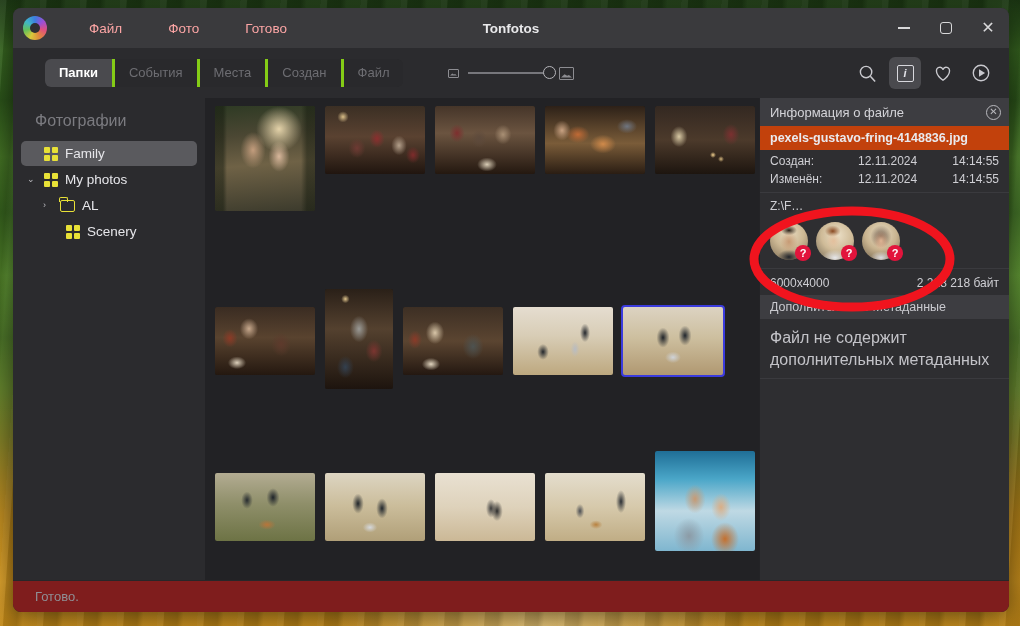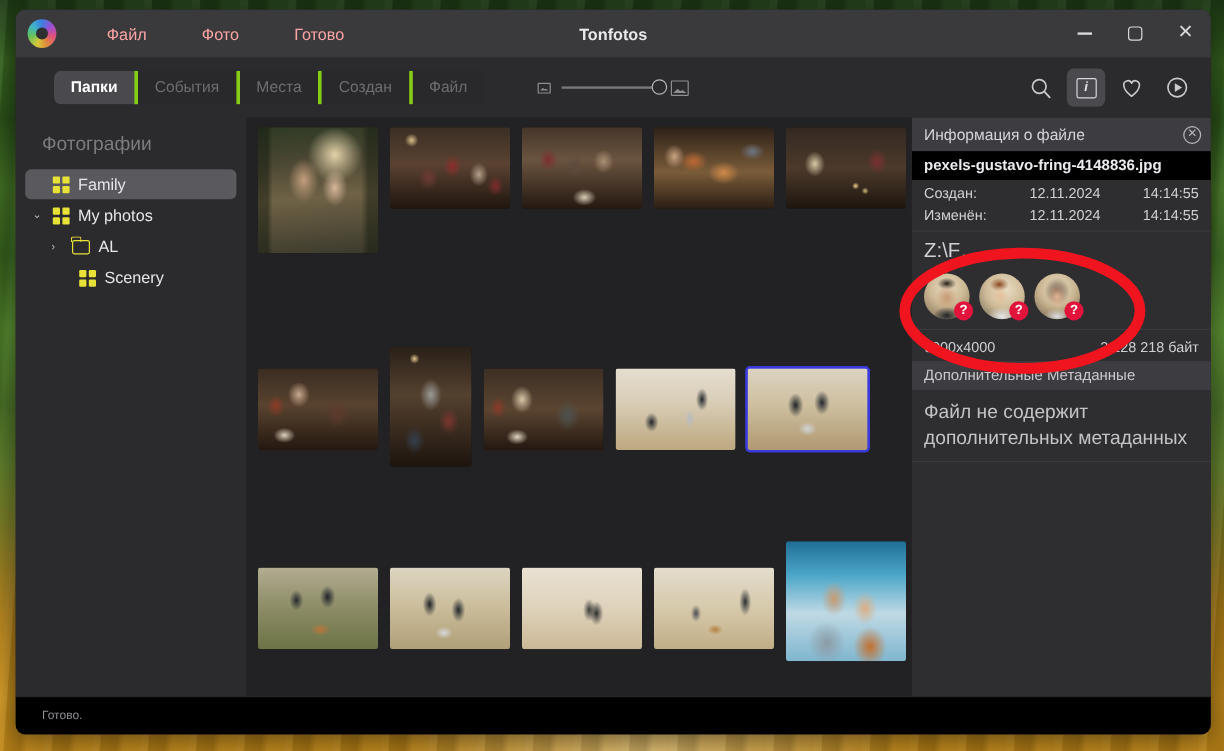--- a/index.html
+++ b/index.html
@@ -175,32 +175,32 @@
     height: 28px; background: #3d3d41; display: flex; align-items: center;
     padding: 0 8px 0 10px; color: #d4d4d9; font-size: 13px;
   }
   .info-close {
     margin-left: auto; width: 15px; height: 15px; border-radius: 50%;
     border: 1.3px solid #b9b9be; color: #b9b9be;
     display: flex; align-items: center; justify-content: center;
     font-size: 10px; line-height: 1;
   }
   .info-filename {
-    background: #000000; color: #eaeaef; font-size: 12.5px; font-weight: bold;
+    background: #c2410c; color: #eaeaef; font-size: 12.5px; font-weight: bold;
     padding: 5px 10px;
   }
   .info-row {
     display: flex; font-size: 12px; color: #cfcfd4;
     padding: 2px 10px; gap: 6px;
   }
   .info-row .lbl { flex: 0 0 82px; }
   .info-row .v1 { flex: 1; }
   .info-row .v2 { flex: 0 0 58px; text-align: right; }
   .info-divider { height: 1px; background: #3a3a3e; margin: 4px 0; }
-  .info-path { font-size: 17px; color: #cfcfd4; padding: 2px 10px; }
+  .info-path { font-size: 12px; color: #cfcfd4; padding: 2px 10px; }
   .faces-strip { display: flex; gap: 8px; padding: 7px 10px 4px 10px; }
   .face {
     width: 38px; height: 38px; border-radius: 50%; position: relative;
     overflow: visible; flex: 0 0 38px;
   }
   .face .face-img {
     width: 38px; height: 38px; border-radius: 50%; overflow: hidden;
     position: relative;
   }
   .face-badge {
@@ -218,23 +218,23 @@
     background: #3d3d41; color: #c9c9ce; font-size: 12.5px;
     padding: 5px 10px;
   }
   .meta-text {
     font-size: 16px; color: #c3c3c8; padding: 8px 10px; line-height: 1.35;
   }
   .meta-sep { height: 1px; background: #3a3a3e; }
 
   
   .status-bar {
-    height: 32px; flex: 0 0 32px; background: #000000;
+    height: 32px; flex: 0 0 32px; background: #7f1d1d;
     display: flex; align-items: center; padding-left: 22px;
-    color: #8f8f95; font-size: 10px;
+    color: #8f8f95; font-size: 13px;
     border-top: 1px solid #272729;
   }
 
   
   .annotation {
     position: absolute; left: 748px; top: 204px;
     width: 210px; height: 110px; pointer-events: none; z-index: 50;
   }
 
   

